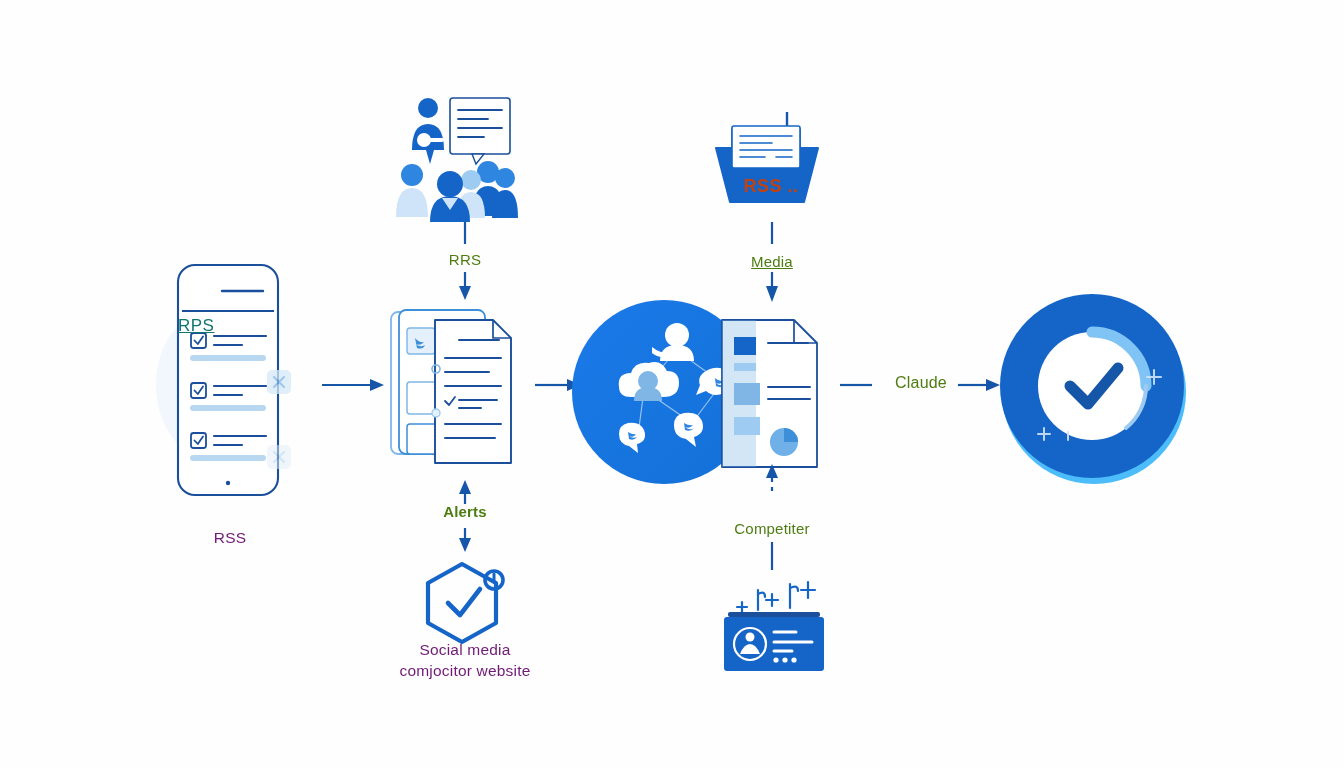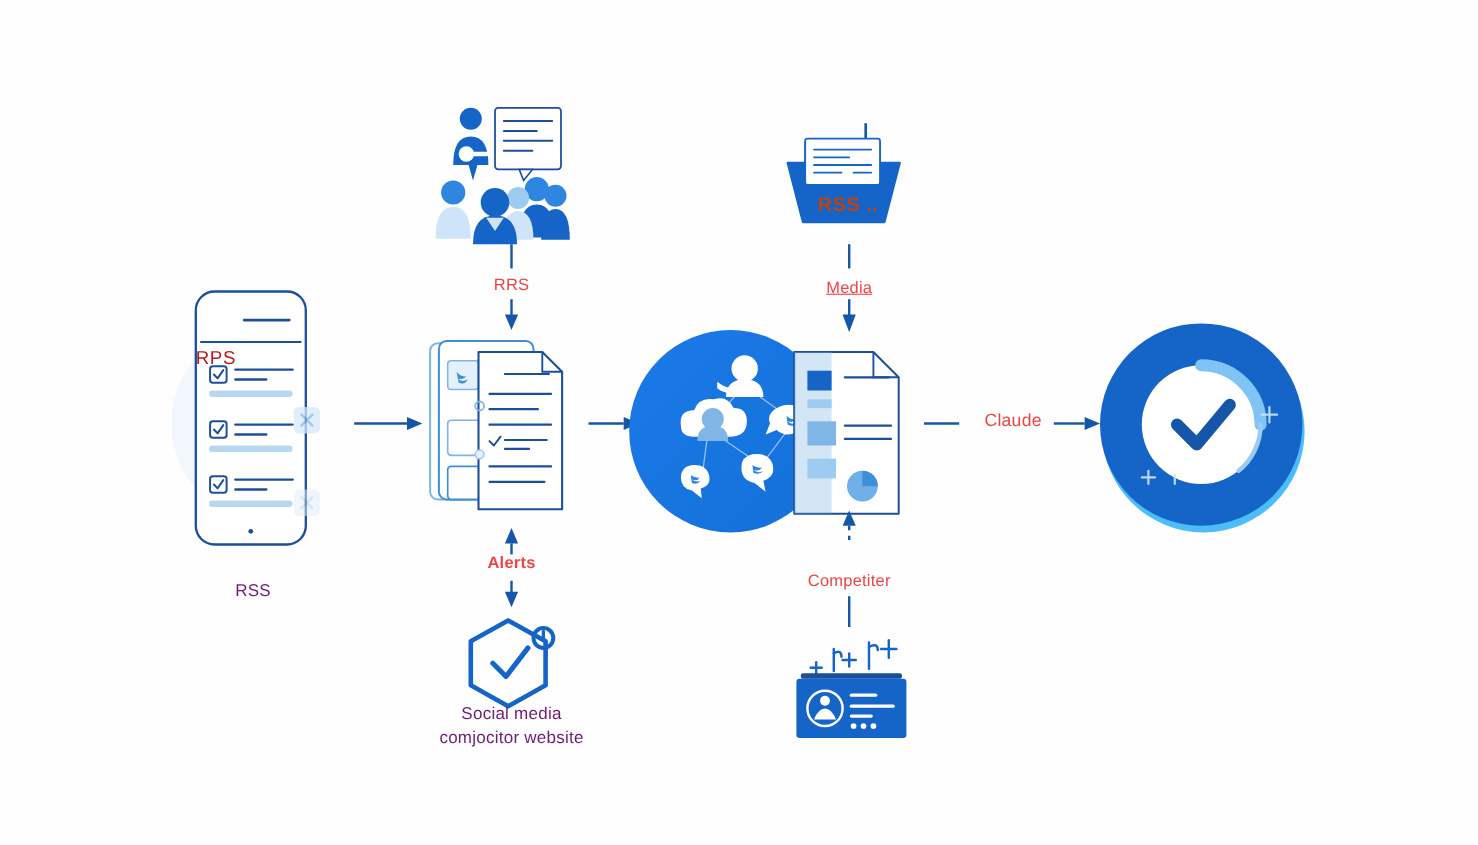--- a/index.html
+++ b/index.html
@@ -18,21 +18,21 @@
     position: relative;
     width: 1344px;
     height: 768px;
     background: #fefeff;
   }
   .node {
     position: absolute;
   }
   .label {
     position: absolute;
-    color: #ef4444;
+    color: #4d7c0f;
     font-size: 15px;
     font-family: "Liberation Sans", sans-serif;
     text-align: center;
     letter-spacing: 0.2px;
     white-space: nowrap;
     line-height: 1.35;
   }
   .label.caption {
     color: #701a75;
     font-size: 15.5px;
@@ -77,21 +77,21 @@
 
       <g opacity="0.75">
         <rect x="117" y="115" width="24" height="24" rx="5" fill="#d6e9f9"></rect>
         <path d="M124 122 L134 132 M134 122 L124 132" stroke="#7fb6e6" stroke-width="2.2" stroke-linecap="round"></path>
       </g>
       <g opacity="0.5">
         <rect x="117" y="190" width="24" height="24" rx="5" fill="#e2eff9"></rect>
         <path d="M124 197 L134 207 M134 197 L124 207" stroke="#a8cdee" stroke-width="2.2" stroke-linecap="round"></path>
       </g>
     </svg>
-    <div class="label" style="left:28px; top:60px; font-size:17px; color:#b91c1c; letter-spacing:0.5px;">RPS</div>
+    <div class="label" style="left:28px; top:60px; font-size:17px; color:#0f766e; letter-spacing:0.5px;text-decoration:underline;">RPS</div>
   </div>
   <div class="label caption" style="left:150px; top:528px; width:160px;">RSS</div>
 
   <div class="node" style="left:322px; top:377px;">
     <svg width="64" height="16" viewBox="0 0 64 16">
       <line x1="0" y1="8" x2="48" y2="8" stroke="#1656a8" stroke-width="2.2"></line>
       <polygon points="48,2 62,8 48,14" fill="#1656a8"></polygon>
     </svg>
   </div>
 

